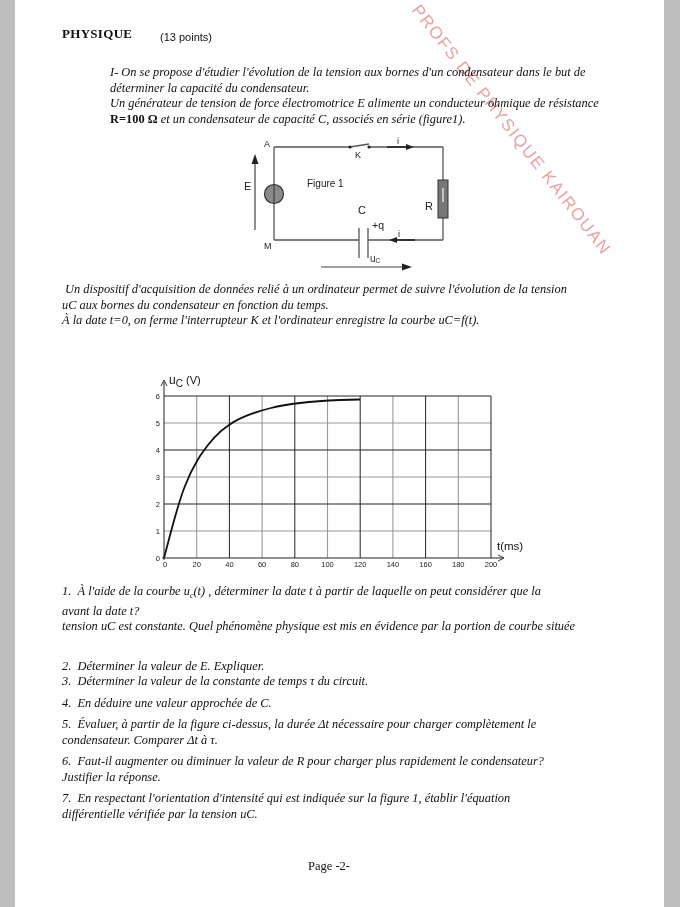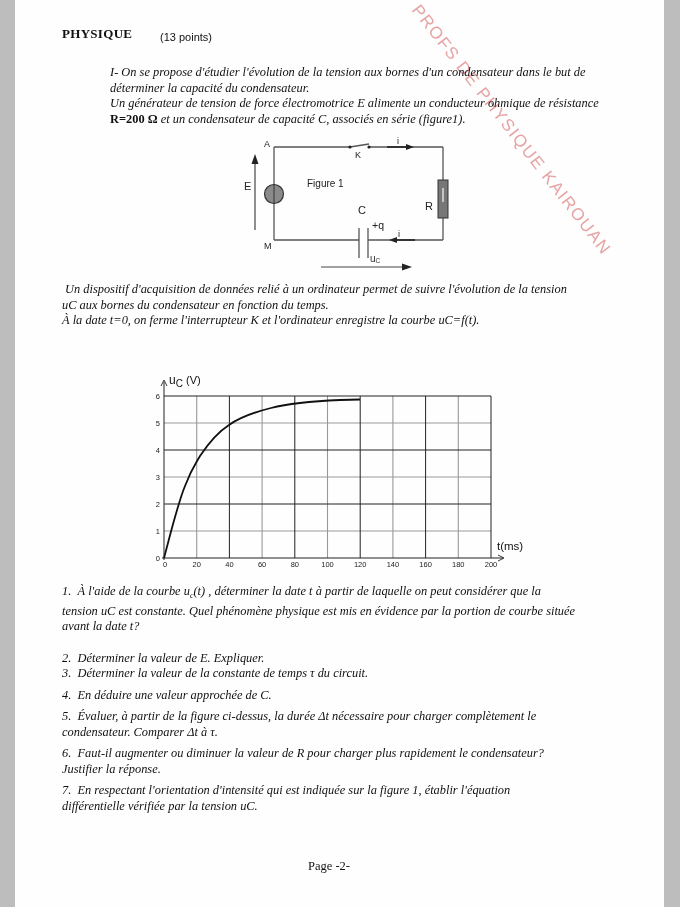--- a/index.html
+++ b/index.html
@@ -41,21 +41,21 @@
 
 <div class="watermark">PROFS DE PHYSIQUE KAIROUAN</div>
 
 <div class="abs title" style="left:62px; top:26px;text-align:right;">PHYSIQUE</div>
 <div class="abs points" style="left:160px; top:31px;">(13 points)</div>
 
 <div class="abs ital" style="left:62px; top:65px; width:570px;margin-left:48px;">
   <div>I- On se propose d'étudier l'évolution de la tension aux bornes d'un condensateur dans le but de</div>
   <div>déterminer la capacité du condensateur.</div>
   <div>Un générateur de tension de force électromotrice E alimente un conducteur ohmique de résistance</div>
-  <div><span class="bold">R=200 Ω</span><span> et un condensateur de capacité C, associés en série (figure1).</span></div>
+  <div><span class="bold">R=100 Ω</span><span> et un condensateur de capacité C, associés en série (figure1).</span></div>
 </div>
 
 <svg class="abs" style="left:230px; top:132px;" width="240" height="145">
   <g stroke="#555" stroke-width="1.3" fill="none">
 
     <line x1="44" y1="15" x2="120" y2="15"></line>
 
     <line x1="120" y1="15" x2="139" y2="12"></line>
     <line x1="139" y1="15" x2="213" y2="15"></line>
 
@@ -164,24 +164,24 @@
     <text x="252.9" y="199">140</text>
     <text x="285.6" y="199">160</text>
     <text x="318.3" y="199">180</text>
     <text x="351" y="199">200</text>
   </g>
   <text x="29" y="16" font-size="12" fill="#111">u<tspan font-size="10" dy="3">C</tspan><tspan dy="-3" font-size="11"> (V)</tspan></text>
   <text x="357" y="182" font-size="11.5" fill="#111">t(ms)</text>
 </svg>
 
 <div class="abs ital" style="left:62px; top:584px; width:575px;">
-  <div style="margin-bottom:16px;">
+  <div style="margin-bottom:24px;">
     <div><span>1.</span>&nbsp; <span>À l'aide de la courbe u</span><sub style="font-size:8px;">c</sub><span>(t) , déterminer la date t à partir de laquelle on peut considérer que la</span></div>
+    <div>avant la date t?</div>
     <div>tension uC est constante. Quel phénomène physique est mis en évidence par la portion de courbe située</div>
-    <div>avant la date t?</div>
   </div>
   <div style="">
     <span>2.</span>&nbsp; <span>Déterminer la valeur de E. Expliquer.</span>
   </div>
   <div style="margin-bottom:6px;">
     <span>3.</span>&nbsp; <span>Déterminer la valeur de la constante de temps τ du circuit.</span>
   </div>
   <div style="margin-bottom:6px;">
     <span>4.</span>&nbsp; <span>En déduire une valeur approchée de C.</span>
   </div>

